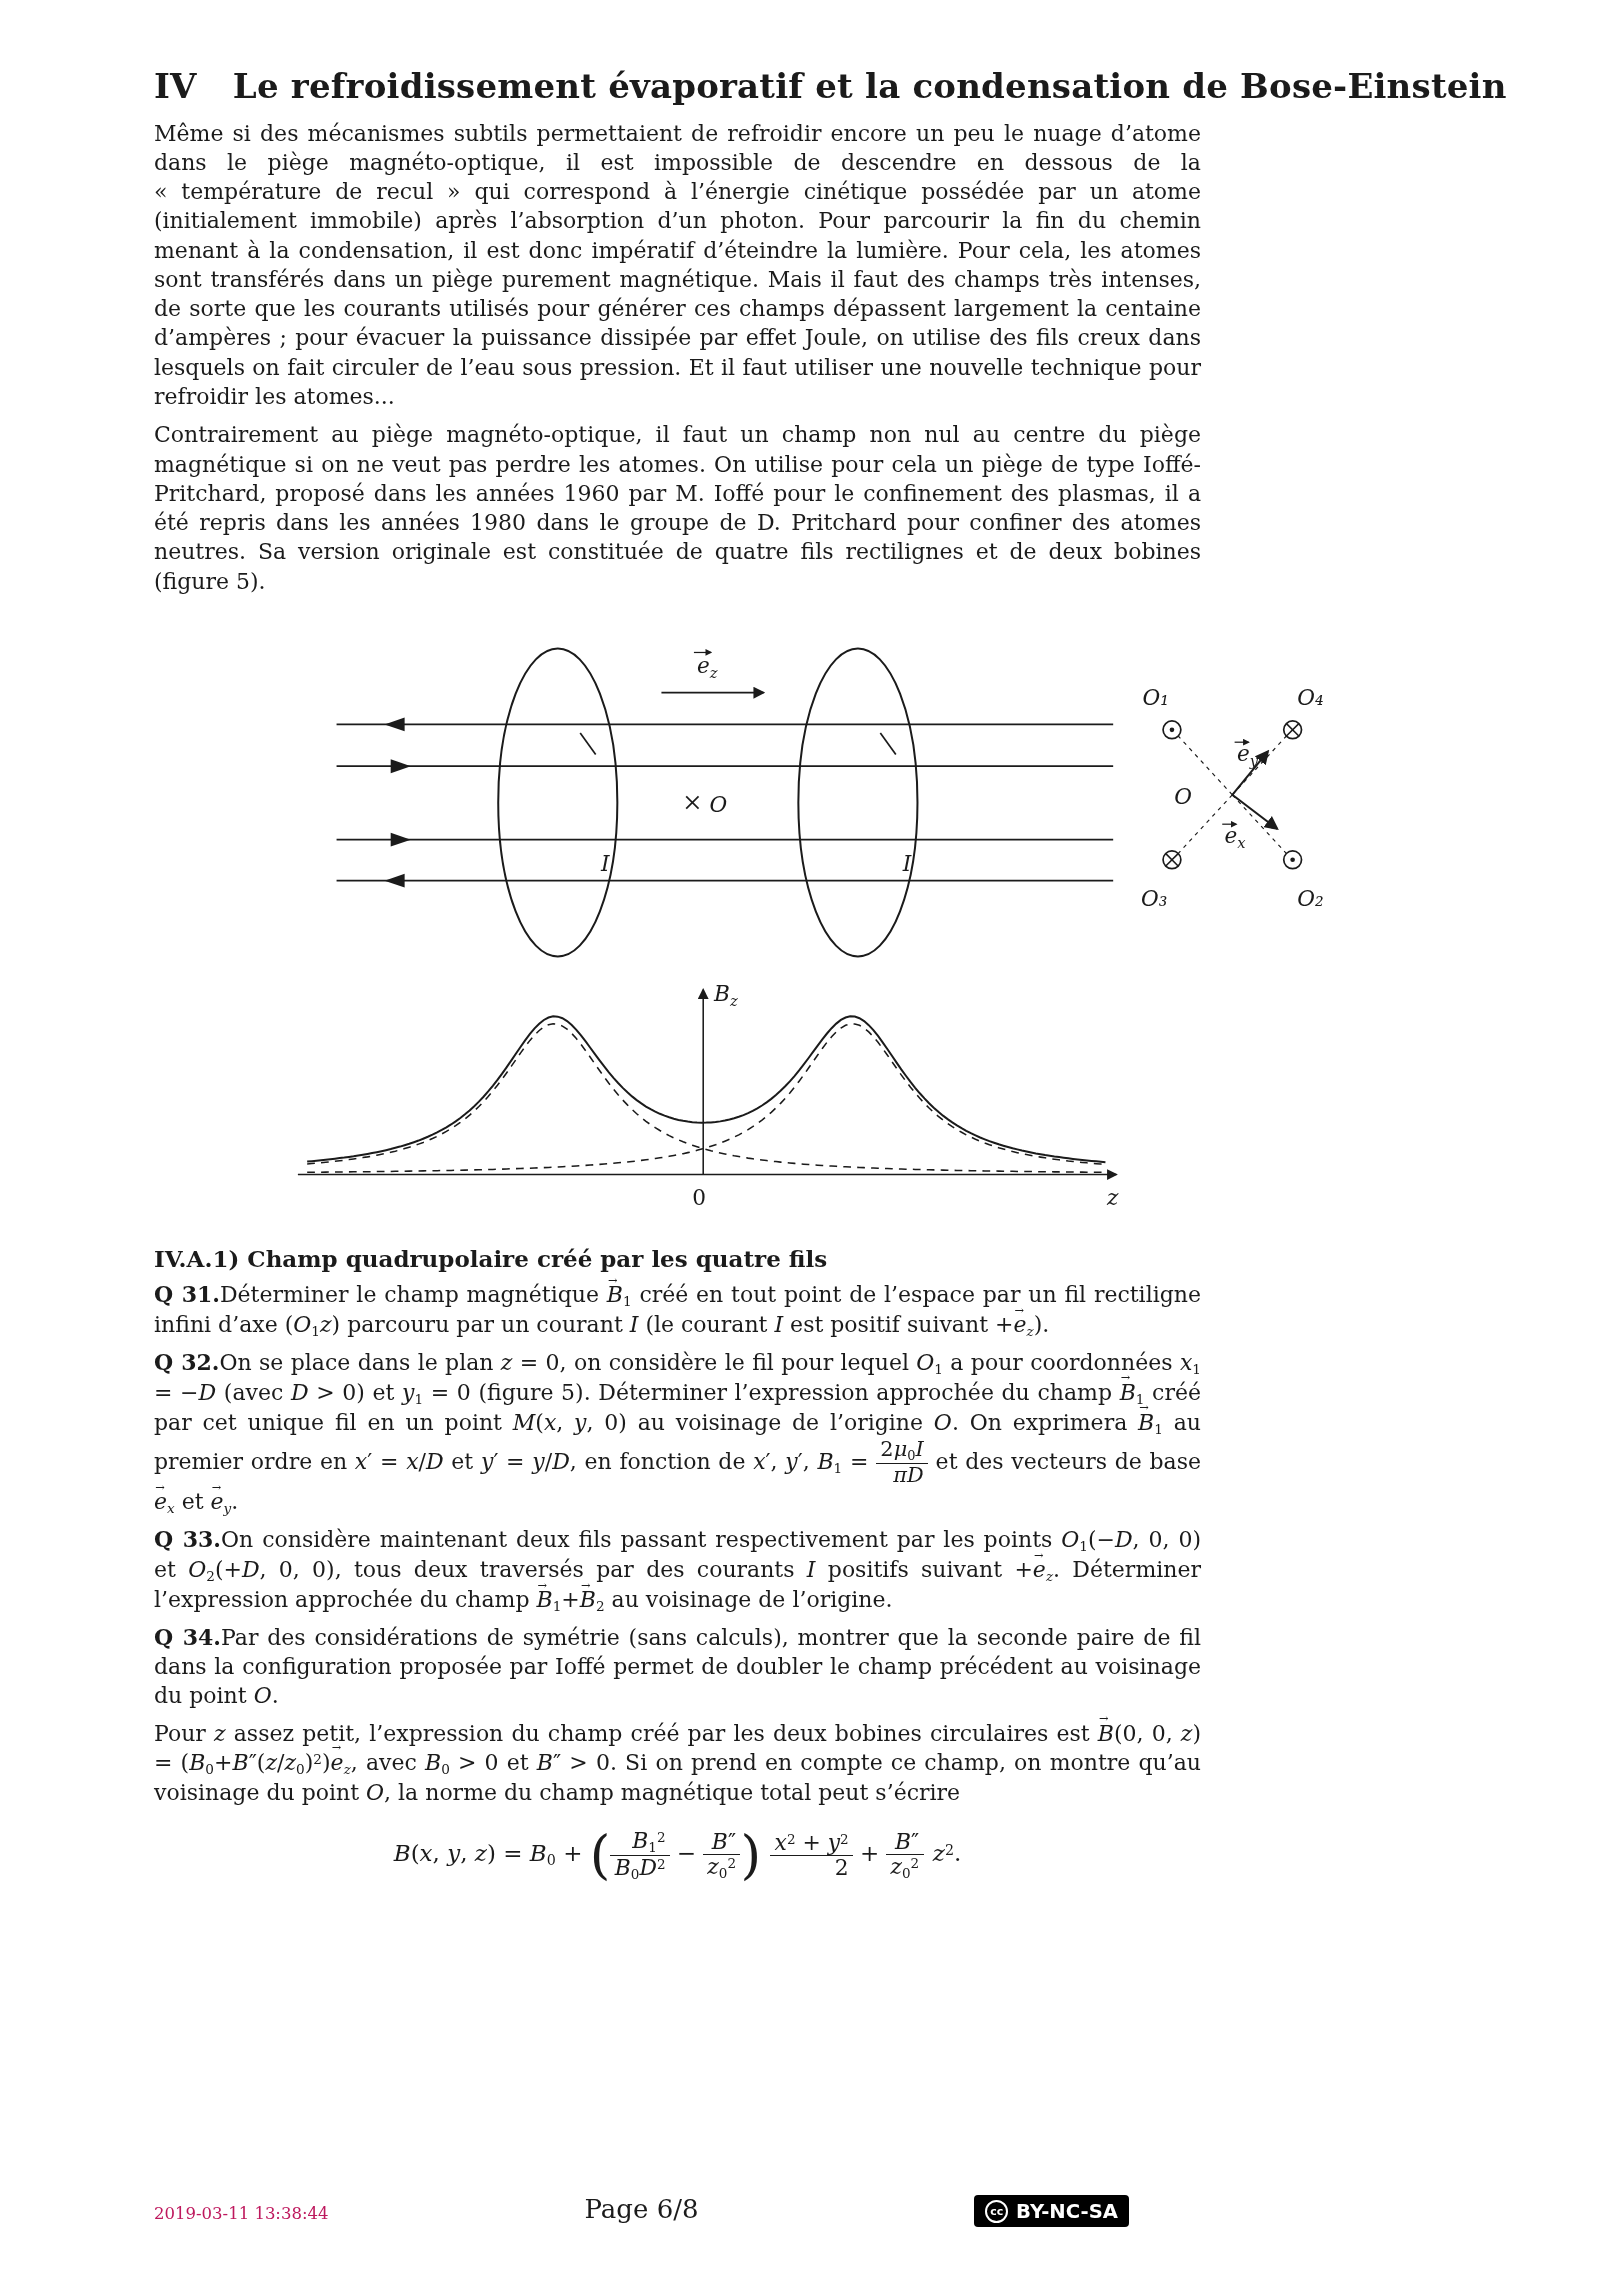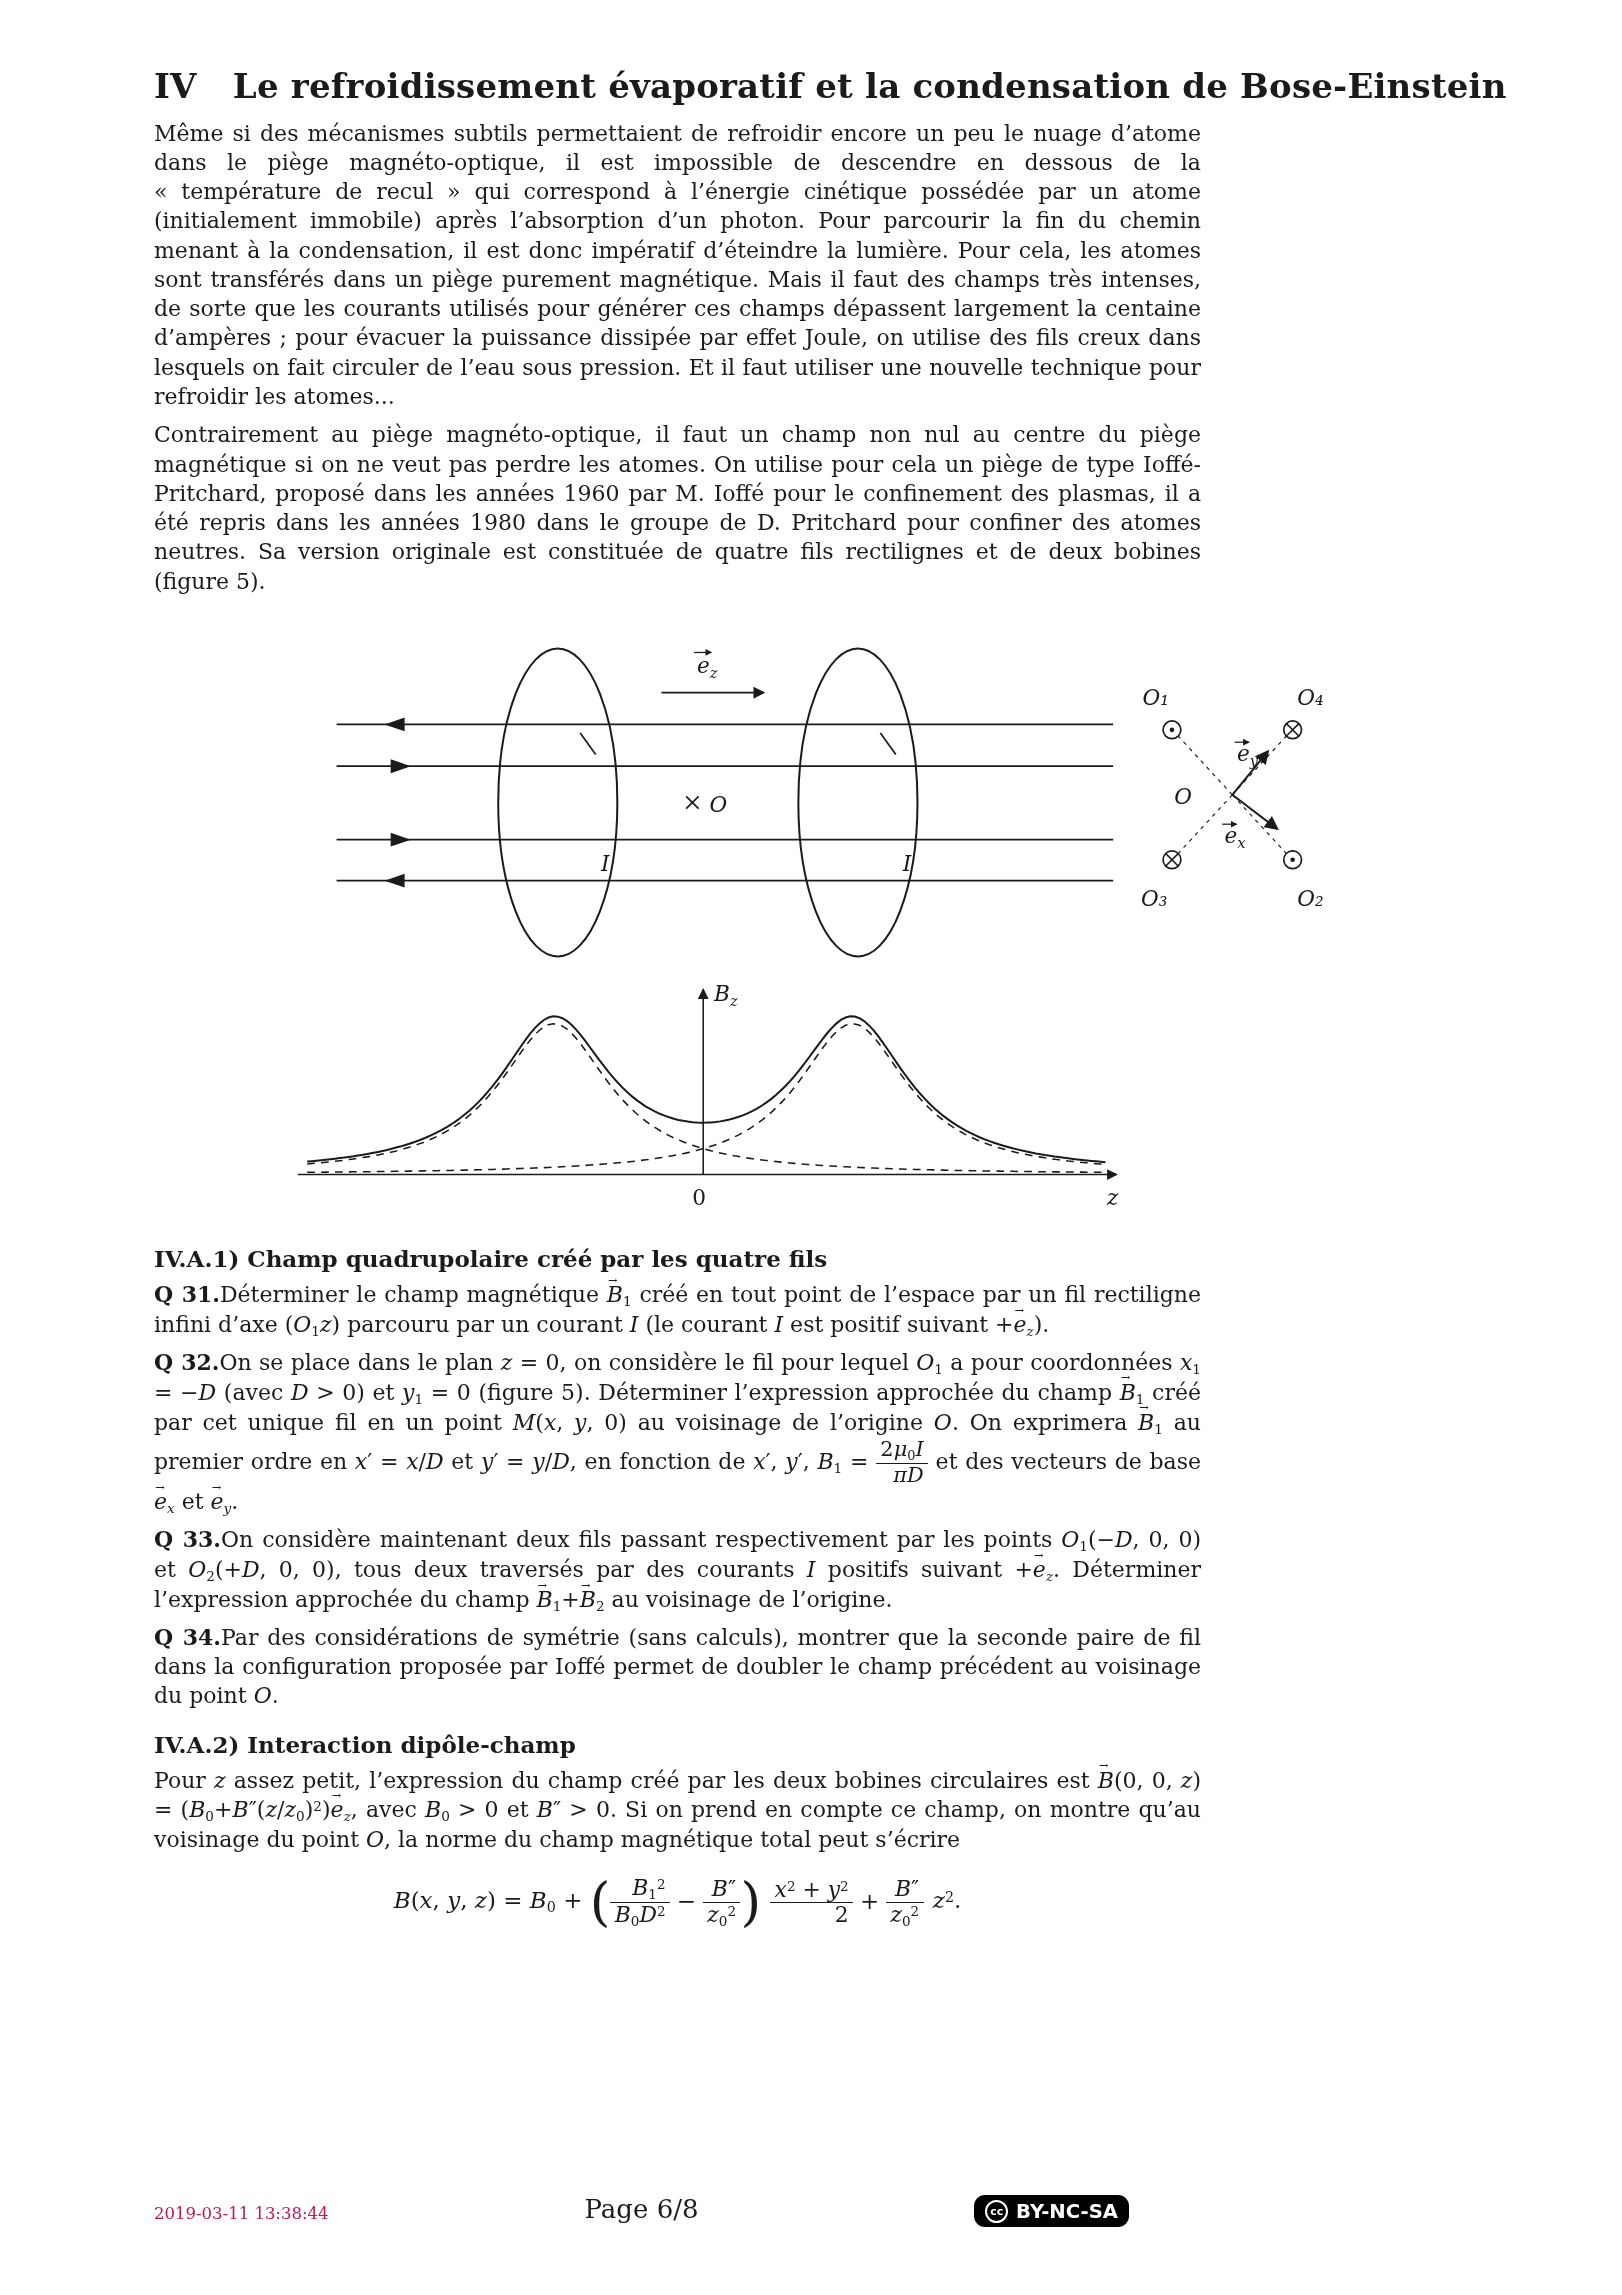--- a/index.html
+++ b/index.html
@@ -29,21 +29,21 @@
   .lab{font-family:"DejaVu Serif","Liberation Serif",serif;font-style:italic;font-size:28px;fill:#1b1b1b;}
   .labu{font-family:"DejaVu Serif","Liberation Serif",serif;font-style:normal;font-size:28px;fill:#1b1b1b;}
   .svgsub{font-size:19px;}
   .caption{margin:7.9px 0 0 0;padding:0 118px 0 99px;text-align:justify;line-height:1.35;}
   .caption b{margin-right:23.6px;}
   .equation{text-align:center;font-size:23px;margin:22px 0 0 0;}
   .footer{position:absolute;left:154px;right:154px;bottom:66px;height:41px;}
   .ts{position:absolute;left:0;bottom:6.3px;font-size:16.5px;color:#be185d;}
   .pg{position:absolute;left:50%;transform:translateX(-50%);bottom:4.7px;font-size:26px;}
   .badge{position:absolute;right:0;bottom:1.6px;display:inline-flex;align-items:flex-start;gap:7.9px;
-    background:#000;color:#fff;border-radius:11px;padding:4.7px 11px;
+    background:#000;color:#fff;border-radius:4px;padding:4.7px 11px;
     font-family:"DejaVu Sans","Liberation Sans",sans-serif;font-weight:bold;font-size:19.6px;}
   .cc-circle{display:inline-flex;align-items:center;justify-content:center;box-sizing:border-box;
     width:23px;height:23px;border:2.4px solid #fff;border-radius:50%;font-size:11px;font-weight:bold;line-height:1;}
 </style>
 </head>
 <body>
 
 <div class="page">
 
   <h1><span>IV</span><span>   </span><span>Le refroidissement évaporatif et la condensation de Bose-Einstein</span></h1>
@@ -161,21 +161,20 @@
   <h3 class="subhead">IV.A.1) Champ quadrupolaire créé par les quatre fils</h3>
 
   <p class="body q"><span class="ql">Q 31.</span><span>Déterminer le champ magnétique <span class="vec">B</span><sub>1</sub> créé en tout point de l’espace par un fil rectiligne infini d’axe (<i>O</i><sub>1</sub><i>z</i>) parcouru par un courant <i>I</i> (le courant <i>I</i> est positif suivant +<span class="vec">e</span><sub><i>z</i></sub>).</span></p>
 
   <p class="body q"><span class="ql">Q 32.</span><span>On se place dans le plan <i>z</i> = 0, on considère le fil pour lequel <i>O</i><sub>1</sub> a pour coordonnées <i>x</i><sub>1</sub> = −<i>D</i> (avec <i>D</i> &gt; 0) et <i>y</i><sub>1</sub> = 0 (figure 5). Déterminer l’expression approchée du champ <span class="vec">B</span><sub>1</sub> créé par cet unique fil en un point <i>M</i>(<i>x</i>, <i>y</i>, 0) au voisinage de l’origine <i>O</i>. On exprimera <span class="vec">B</span><sub>1</sub> au premier ordre en <i>x</i>′ = <i>x</i>/<i>D</i> et <i>y</i>′ = <i>y</i>/<i>D</i>, en fonction de <i>x</i>′, <i>y</i>′, <i>B</i><sub>1</sub> = <span class="frac"><span class="fn">2<i>μ</i><sub>0</sub><i>I</i></span><span class="fd"><i>πD</i></span></span> et des vecteurs de base <span class="vec">e</span><sub><i>x</i></sub> et <span class="vec">e</span><sub><i>y</i></sub>.</span></p>
 
   <p class="body q"><span class="ql">Q 33.</span><span>On considère maintenant deux fils passant respectivement par les points <i>O</i><sub>1</sub>(−<i>D</i>, 0, 0) et <i>O</i><sub>2</sub>(+<i>D</i>, 0, 0), tous deux traversés par des courants <i>I</i> positifs suivant +<span class="vec">e</span><sub><i>z</i></sub>. Déterminer l’expression approchée du champ <span class="vec">B</span><sub>1</sub>+<span class="vec">B</span><sub>2</sub> au voisinage de l’origine.</span></p>
 
   <p class="body q"><span class="ql">Q 34.</span><span>Par des considérations de symétrie (sans calculs), montrer que la seconde paire de fil dans la configuration proposée par Ioffé permet de doubler le champ précédent au voisinage du point <i>O</i>.</span></p>
 
-  <h3 class="subhead">IV.A.2) Interaction dipôle-champ</h3>
 
   <p class="body">Pour <i>z</i> assez petit, l’expression du champ créé par les deux bobines circulaires est <span class="vec">B</span>(0, 0, <i>z</i>) = (<i>B</i><sub>0</sub>+<i>B</i>″(<i>z</i>/<i>z</i><sub>0</sub>)<sup>2</sup>)<span class="vec">e</span><sub><i>z</i></sub>, avec <i>B</i><sub>0</sub> &gt; 0 et <i>B</i>″ &gt; 0. Si on prend en compte ce champ, on montre qu’au voisinage du point <i>O</i>, la norme du champ magnétique total peut s’écrire</p>
 
   <div class="equation"><i>B</i>(<i>x</i>, <i>y</i>, <i>z</i>) = <i>B</i><sub>0</sub> + <span class="bigp">(</span><span class="frac"><span class="fn"><i>B</i><sub>1</sub><sup>2</sup></span><span class="fd"><i>B</i><sub>0</sub><i>D</i><sup>2</sup></span></span><span class="op">−</span><span class="frac"><span class="fn"><i>B</i>″</span><span class="fd"><i>z</i><sub>0</sub><sup>2</sup></span></span><span class="bigp">)</span><span class="sp"></span><span class="frac"><span class="fn"><i>x</i><sup>2</sup> + <i>y</i><sup>2</sup></span><span class="fd">2</span></span><span class="op">+</span><span class="frac"><span class="fn"><i>B</i>″</span><span class="fd"><i>z</i><sub>0</sub><sup>2</sup></span></span><span class="sp"></span><i>z</i><sup>2</sup>.</div>
 
   <div class="footer">
     <span class="ts">2019-03-11 13:38:44</span>
     <span class="pg">Page 6/8</span>
     <span class="badge">
       <span class="cc-circle">cc</span>

